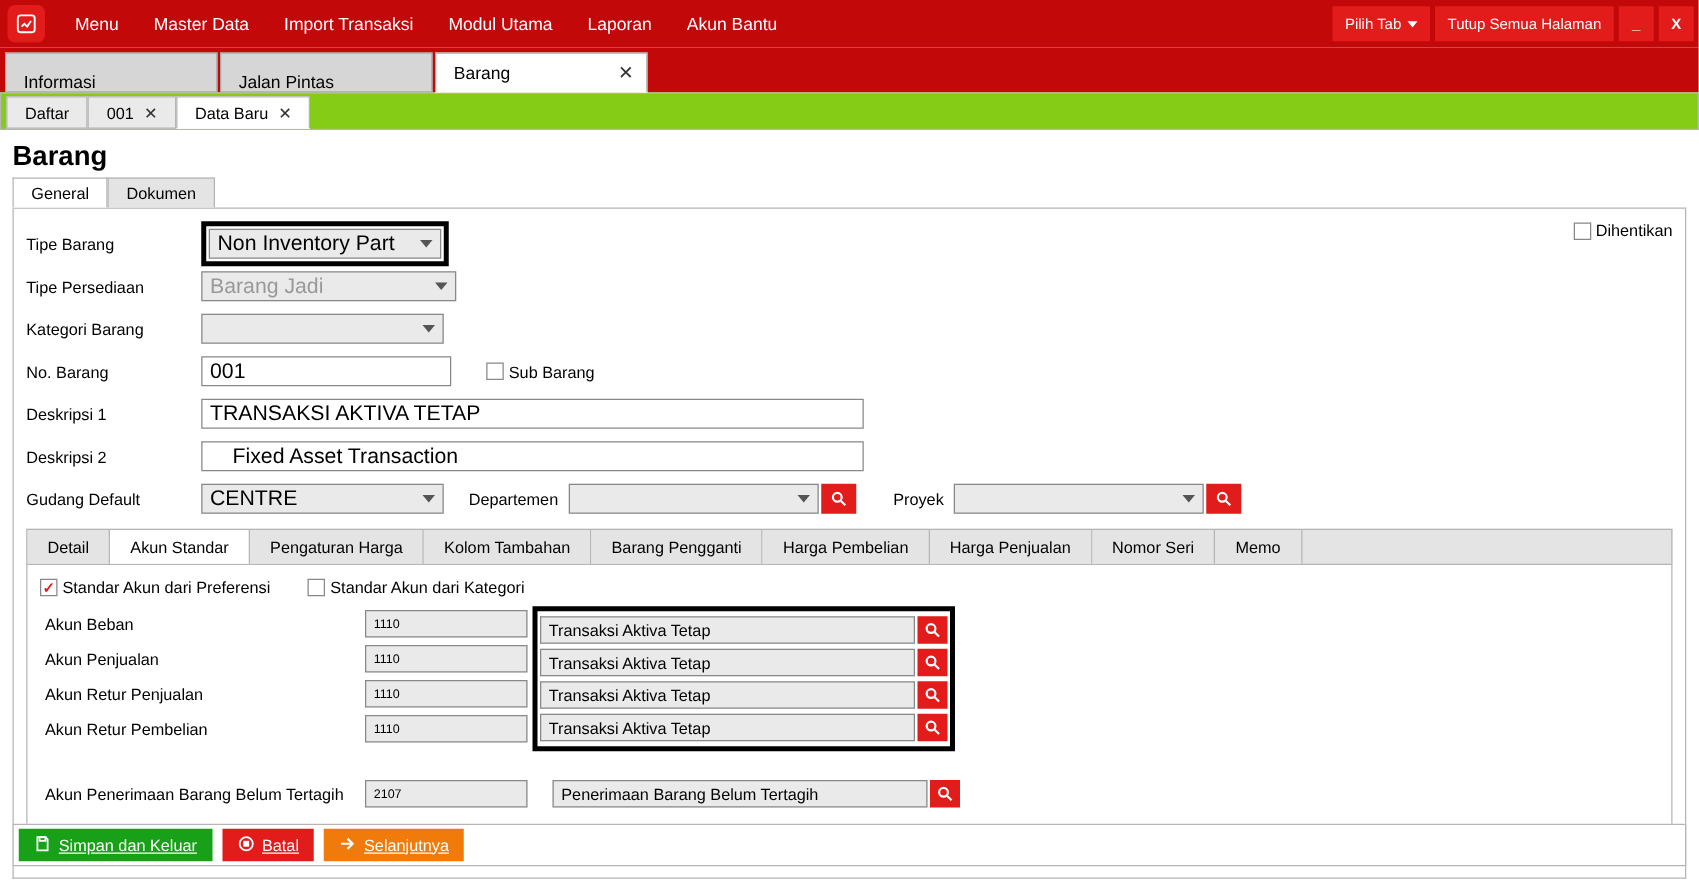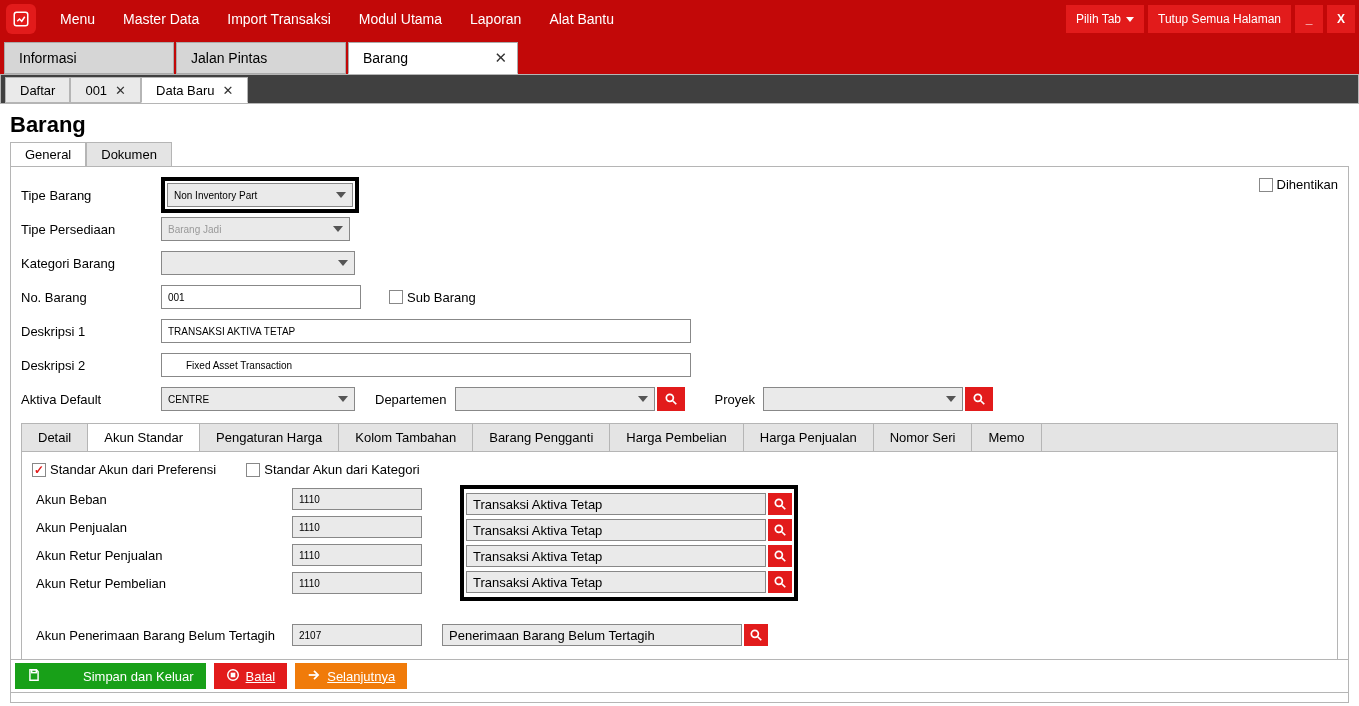--- a/index.html
+++ b/index.html
@@ -11,43 +11,43 @@
   .app-logo svg { width: 18px; height: 18px; }
   .menubar .menu-item { color:#fff; padding:0 14px; height:38px; line-height:38px; font-size:14px; cursor:pointer; }
   .menubar .spacer { flex:1; }
   .menubar .right-btn { background:#e21b1b; color:#fff; height:28px; padding:0 10px; margin-right:4px; display:flex; align-items:center; font-size:12px; cursor:pointer; }
   .menubar .right-btn.win { width:28px; justify-content:center; font-weight:bold; }
   .tri-down { display:inline-block; margin-left:5px; width:0;height:0;border-left:4px solid transparent;border-right:4px solid transparent;border-top:5px solid #fff;}
 
   
   .toptabs-wrap { background:#c20808; height:36px; display:flex; align-items:flex-end; padding-left:4px;}
   .toptabs-wrap .tab { height:32px; padding:0 30px 0 14px; display:flex; align-items:center; font-size:14px; cursor:pointer; position:relative; }
-  .toptabs-wrap .tab.inactive { background:#d6d6d6; border:1px solid #aaa; margin-right:2px; min-width:170px; }
+  .toptabs-wrap .tab.inactive { background:#d6d6d6; border:1px solid #aaa; margin-right:2px; min-width:170px;align-items:flex-end; }
   .toptabs-wrap .tab.active { background:#fff; border:1px solid #aaa; border-bottom:1px solid #fff; min-width:170px; }
   .toptabs-wrap .tab .close-x { position:absolute; right:10px; top:6px; font-size:15px; color:#333;}
 
   
-  .subtabs { height:30px; border:1px solid #b5b5b5; display:flex; align-items:flex-end; padding-left:4px; background:#404040;}
+  .subtabs { height:30px; border:1px solid #b5b5b5; display:flex; align-items:flex-end; padding-left:4px; background:#84cc16;}
   .subtabs .tab { height:26px; padding:0 14px; display:flex; align-items:center; font-size:13px; cursor:pointer; position:relative; border:1px solid #b5b5b5; margin-right:0; }
   .subtabs .tab.inactive { background:#eaeaea; }
   .subtabs .tab.active { background:#fff; border-bottom:1px solid #fff; }
   .subtabs .tab .close-x { margin-left:8px; font-size:13px; color:#333;}
 
   
   .content { padding: 8px 10px 0 10px; }
   .page-title { font-size:22px; font-weight:bold; margin-bottom:4px;}
   .inner-tabstrip { display:flex; border-bottom:1px solid #b5b5b5; }
   .inner-tabstrip .itab { padding:4px 14px; border:1px solid #b5b5b5; border-bottom:none; background:#e4e4e4; font-size:13px; cursor:pointer; }
   .inner-tabstrip .itab.active { background:#fff; }
 
   
   .form-row { display:flex; align-items:center; margin-top:6px; height:28px;}
   .form-row .lbl { width:140px; font-size:13px;}
   .form-row .combo, .form-row input[type=text] {
-    height:24px; border:1px solid #888; background:#eaeaea; padding:0 6px; font-size:10px;
+    height:24px; border:1px solid #888; background:#eaeaea; padding:0 6px; font-size:17px;
   }
   .form-row input[type=text] { background:#fff; }
   .combo { display:flex; align-items:center; justify-content:space-between; cursor:pointer;}
   .combo.readonly { color:#999; background:#eaeaea; }
   .combo .caret { width:0;height:0;border-left:5px solid transparent;border-right:5px solid transparent;border-top:6px solid #555; margin-left:6px;}
   .highlight-box { border:4px solid #000; padding:2px; display:inline-block; }
   .search-btn { width:28px; height:24px; background:#e21b1b; display:inline-flex; align-items:center; justify-content:center; cursor:pointer; margin-left:2px;}
   .search-btn svg { width:14px; height:14px; }
   .chk { display:inline-flex; align-items:center; gap:4px; font-size:13px; cursor:pointer;}
   .chk .box { width:14px; height:14px; border:1px solid #888; display:inline-flex; align-items:center; justify-content:center; background:#fff;}
@@ -88,21 +88,21 @@
       <svg viewBox="0 0 24 24" fill="none" stroke="#fff" stroke-width="2">
           <rect x="3" y="3" width="18" height="18" rx="3"></rect>
           <path d="M7 15l3-3 3 3 4-6"></path>
         </svg>
     </div>
     <div class="menu-item">Menu</div>
     <div class="menu-item">Master Data</div>
     <div class="menu-item">Import Transaksi</div>
     <div class="menu-item">Modul Utama</div>
     <div class="menu-item">Laporan</div>
-    <div class="menu-item">Alat Bantu</div>
+    <div class="menu-item">Akun Bantu</div>
     <div class="spacer"></div>
     <div class="right-btn">
       <span>Pilih Tab</span>
         <span class="tri-down"></span>
     </div>
     <div class="right-btn">Tutup Semua Halaman</div>
     <div class="right-btn win">_</div>
     <div class="right-btn win">X</div>
   </div>
 
@@ -148,21 +148,21 @@
         <span class="highlight-box">
           <div class="combo" style="width:186px;">
             <span>Non Inventory Part</span>
               <span class="caret"></span>
           </div>
         </span>
       </div>
 
       <div class="form-row">
         <div class="lbl">Tipe Persediaan</div>
-        <div class="combo readonly" style="width:189px;">
+        <div class="combo readonly" style="width:204px;">
           <span>Barang Jadi</span>
             <span class="caret"></span>
         </div>
       </div>
 
       <div class="form-row">
         <div class="lbl">Kategori Barang</div>
         <div class="combo" style="width:194px;">
           <span></span>
             <span class="caret"></span>
@@ -181,21 +181,21 @@
       <div class="form-row">
         <div class="lbl">Deskripsi 1</div>
         <input type="text" style="width: 530px;" value="TRANSAKSI AKTIVA TETAP">
       </div>
       <div class="form-row">
         <div class="lbl">Deskripsi 2</div>
         <input type="text" style="width: 530px; padding-left: 24px;" value="Fixed Asset Transaction">
       </div>
 
       <div class="form-row">
-        <div class="lbl">Aktiva Default</div>
+        <div class="lbl">Gudang Default</div>
         <div class="combo" style="width:194px;">
           <span>CENTRE</span>
             <span class="caret"></span>
         </div>
         <div class="lbl" style="width:auto; margin-left:20px;">Departemen</div>
         <div class="combo" style="width:200px; margin-left:8px;">
           <span></span>
             <span class="caret"></span>
         </div>
         <div class="search-btn">
@@ -241,21 +241,21 @@
           <label class="chk">
             <span class="box checked"></span>
             <span class="lbltxt">Standar Akun dari Preferensi</span>
           </label>
           <label class="chk">
             <span class="box"></span>
             <span class="lbltxt">Standar Akun dari Kategori</span>
           </label>
         </div>
 
-        <div style="display:flex;gap:34px;">
+        <div style="display:flex;">
           <div>
             <div class="acc-row">
               <div class="albl">Akun Beban</div>
               <div class="code">1110</div>
             </div>
             <div class="acc-row">
               <div class="albl">Akun Penjualan</div>
               <div class="code">1110</div>
             </div>
             <div class="acc-row">
@@ -325,21 +325,21 @@
   </div>
 
   <div class="actionbar">
     <div class="act-btn green">
       <span class="ico">
         <svg width="14" height="14" viewBox="0 0 24 24" fill="none" stroke="#fff" stroke-width="2.5">
             <path d="M5 3h11l3 3v15H5z"></path>
             <rect x="8" y="3" width="8" height="5"></rect>
           </svg>
       </span>
-      <span style="margin-left:36px;">Simpan dan Keluar</span>
+      <span style="text-decoration:underline;">Simpan dan Keluar</span>
     </div>
     <div class="act-btn red">
       <span class="ico">
         <svg width="14" height="14" viewBox="0 0 24 24" fill="#fff">
             <circle cx="12" cy="12" r="9" fill="none" stroke="#fff" stroke-width="2.5"></circle>
             <rect x="8" y="8" width="8" height="8" fill="#fff"></rect>
           </svg>
       </span>
       <span style="text-decoration:underline;">Batal</span>
     </div>

